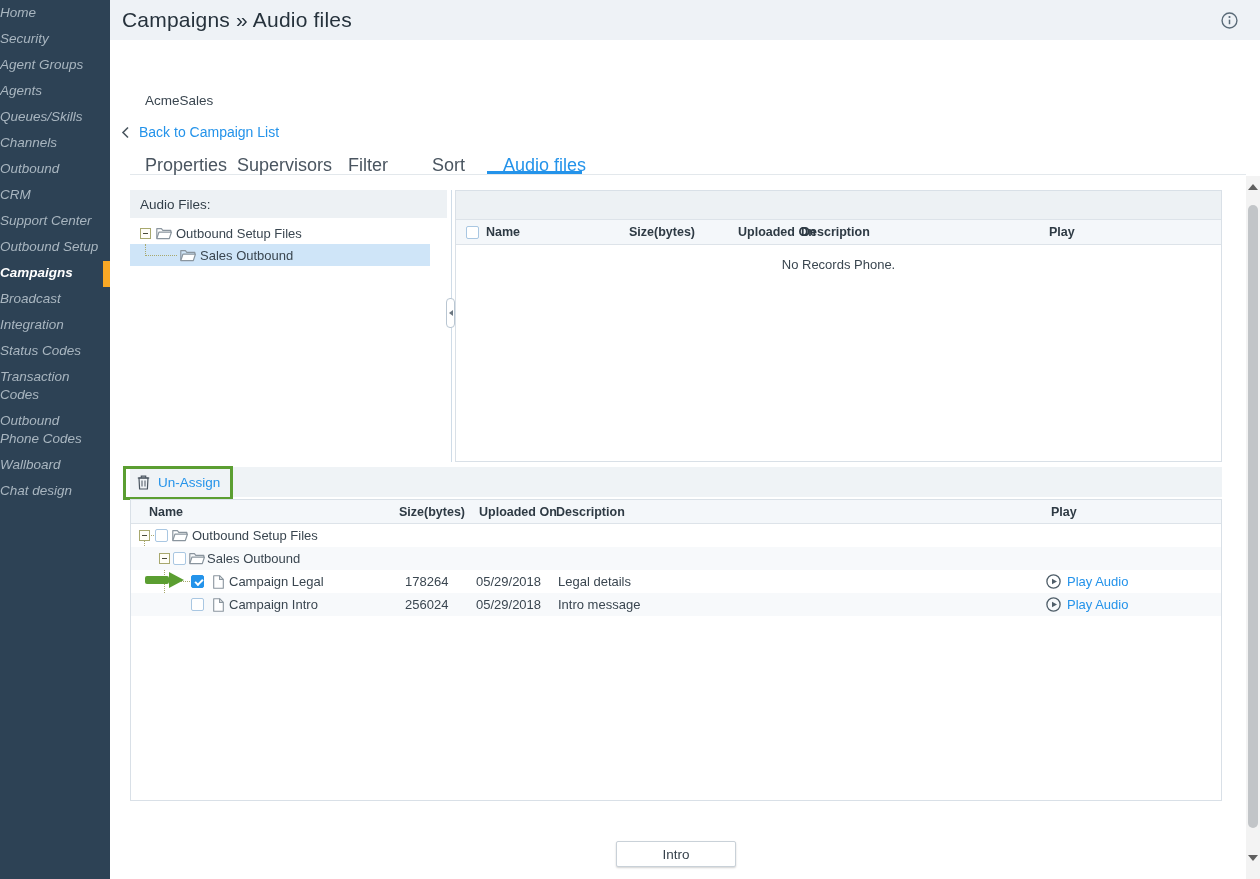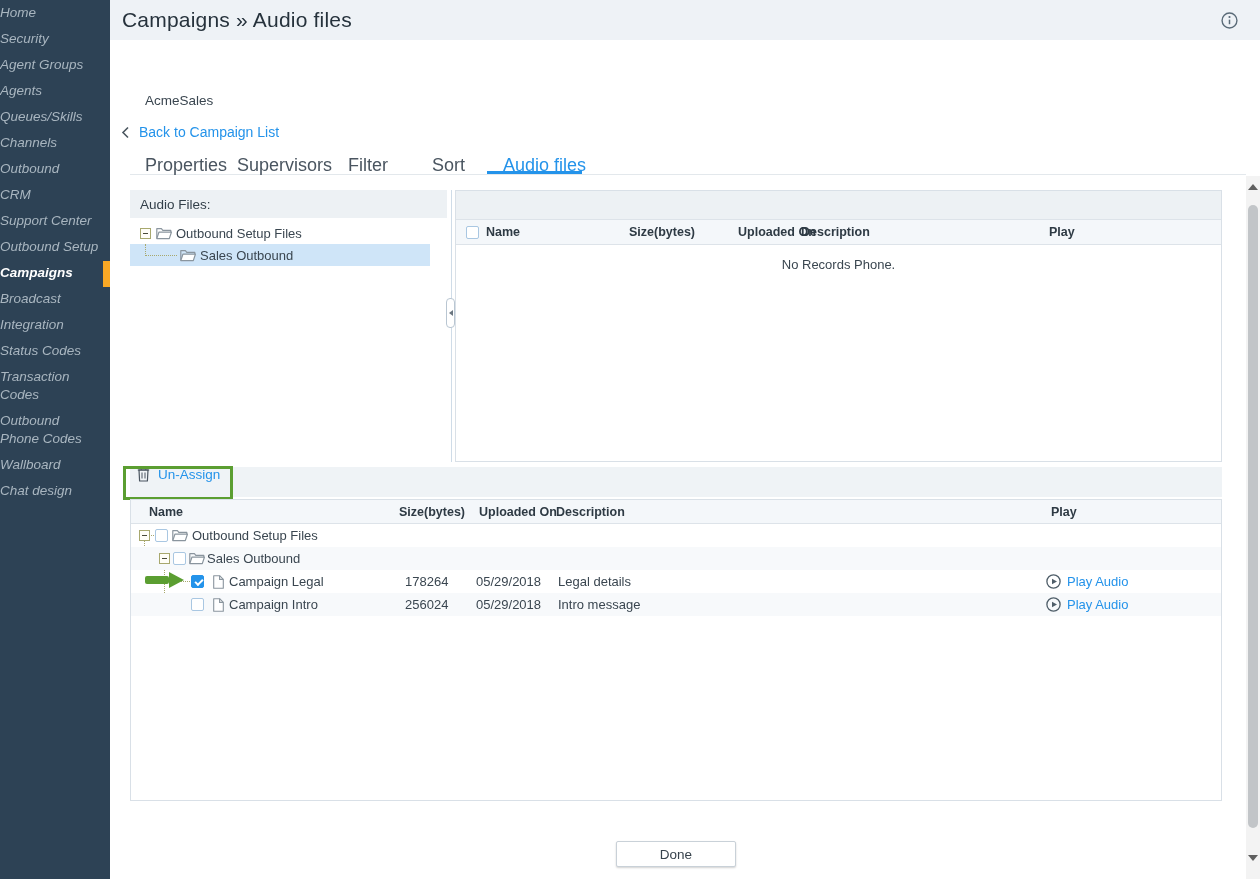--- a/index.html
+++ b/index.html
@@ -51,21 +51,21 @@
 
   .splitter-line{position:absolute;left:451px;top:190px;width:1px;height:272px;background:#cfdce8;}
   .splitter-handle{position:absolute;left:446px;top:298px;width:9px;height:30px;background:#fff;
                    border:1px solid #b9c6d2;border-radius:4px;box-sizing:border-box;
                    display:flex;align-items:center;justify-content:center;cursor:col-resize;}
   .splitter-handle .tri{width:0;height:0;border-top:3px solid transparent;border-bottom:3px solid transparent;
                    border-right:4px solid #6a7680;}
 
   
   .toolbar-strip{position:absolute;left:130px;top:467px;width:1092px;height:30px;background:#eff3f6;}
-  .unassign-btn{position:absolute;left:137px;top:467px;height:30px;display:flex;gap:8px;cursor:pointer;}
+  .unassign-btn{position:absolute;left:137px;top:467px;height:30px;display:flex;align-items:center;gap:8px;cursor:pointer;}
   .unassign-btn span{font-size:13.5px;color:#2493ea;}
   .green-box{position:absolute;left:123px;top:466px;width:110px;height:34px;border:3px solid #5b9e31;
              box-sizing:border-box;pointer-events:none;}
 
   
   .btable{position:absolute;left:130px;top:499px;width:1092px;height:302px;border:1px solid #d9e0e7;
           box-sizing:border-box;background:#fff;}
   .btable .thead2{position:absolute;left:0;top:0;width:100%;height:24px;background:#f4f7fa;
           border-bottom:1px solid #dde3e9;box-sizing:border-box;}
   .thead2 .h{position:absolute;top:0;height:100%;display:flex;align-items:center;
@@ -327,21 +327,21 @@
         <span>Play Audio</span>
       </span>
     </div>
 
     <div class="green-arrow">
       <span class="tail"></span>
         <span class="head"></span>
     </div>
   </section>
 
-  <button class="done-btn">Done</button>
+  <button class="done-btn">Intro</button>
 
   <div class="vscroll">
     <span class="arr up"></span>
     <span class="thumb"></span>
     <span class="arr down"></span>
   </div>
 
 </div>
 
 </body></html>

